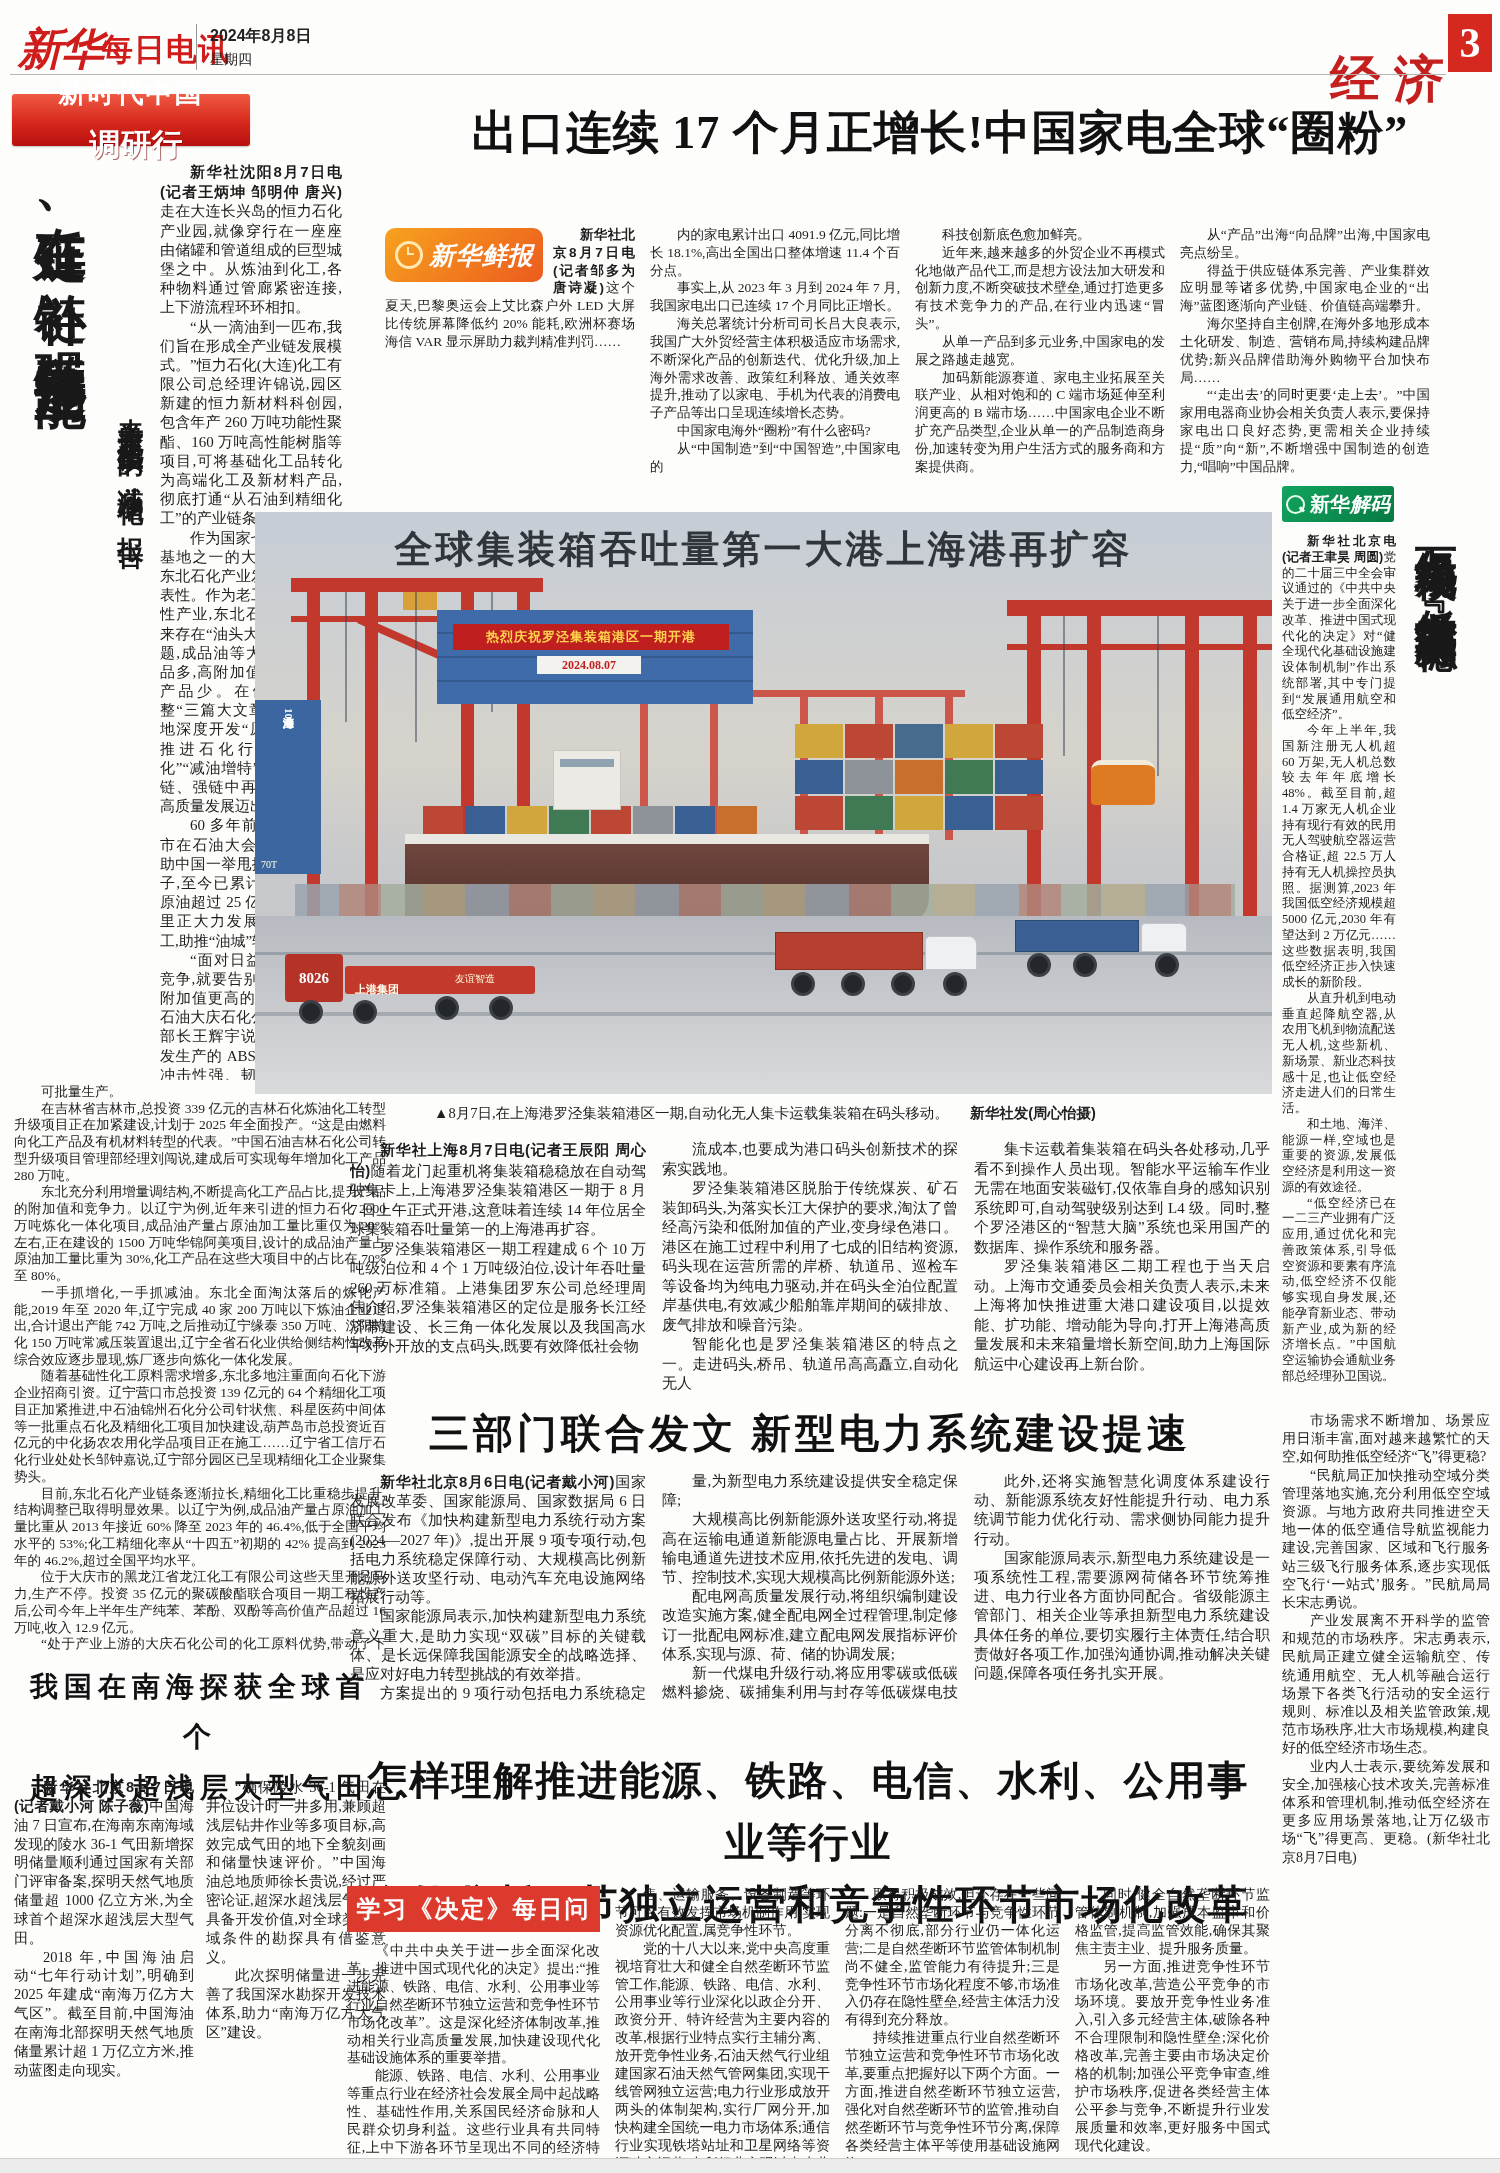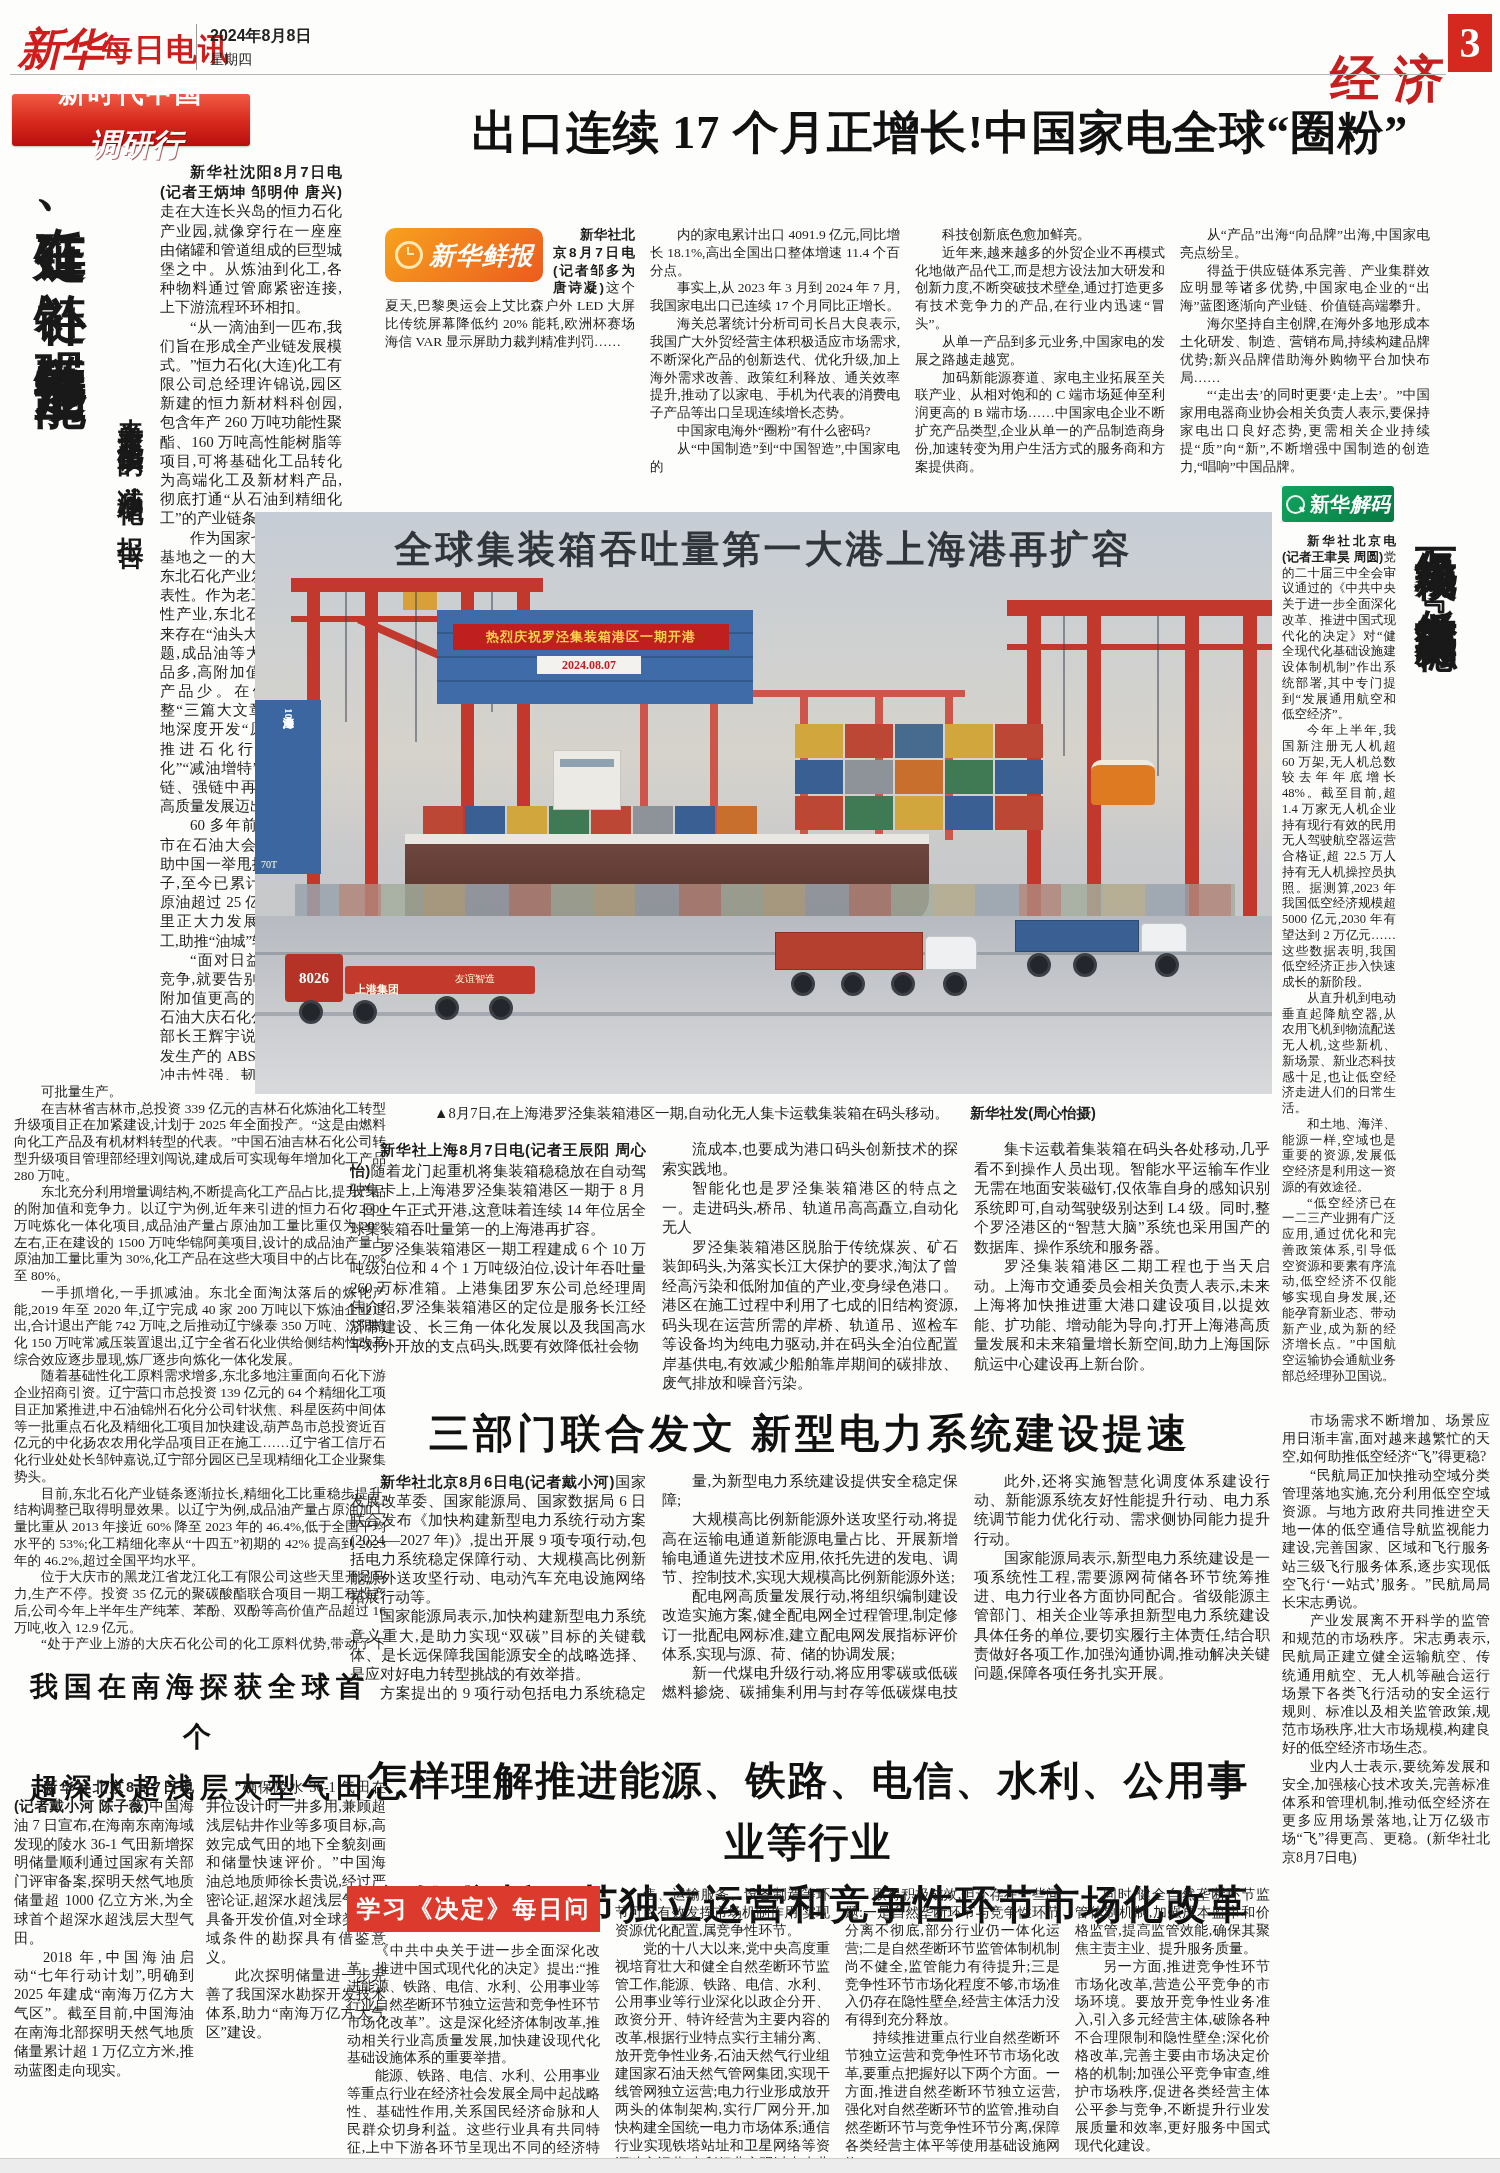--- a/index.html
+++ b/index.html
@@ -13,21 +13,21 @@
   .hdr-divider{width:1px;background:#999;}
   .date-line1{font-size:16px;font-weight:700;color:#222;}
   .date-line2{font-size:14px;color:#222;margin-top:4px;}
   .section-name{font-size:50px;font-weight:900;color:#c3201f;letter-spacing:14px;margin-top:28px;}
   .page-num{background:#d5281e;color:#fff;font-size:42px;font-weight:900;text-align:center;line-height:58px;}
   .hdr-rule{height:1px;background:#b5b5b5;}
   
   .banner-red{background:linear-gradient(180deg,#f05a43 0%,#d6281c 55%,#b80f0f 100%);color:#fff;border-radius:3px;
               display:flex;align-items:center;justify-content:center;box-shadow:0 1px 2px rgba(0,0,0,.25);flex-direction:column;}
   .banner-red .t1{font-size:27px;font-weight:900;letter-spacing:2px;}
-  .banner-red .t2{font-size:31px;font-weight:900;font-style:italic;margin-left:10px;text-shadow:1px 1px 0 rgba(120,0,0,.6);margin-top:13px;}
+  .banner-red .t2{font-size:31px;font-weight:900;margin-left:10px;text-shadow:1px 1px 0 rgba(120,0,0,.6);margin-top:13px;}
   .badge-fresh{float:left;width:158px;height:54px;margin:2px 10px 4px 0;background:linear-gradient(135deg,#f7a21e,#ec5b1e);
                border-radius:10px;display:flex;align-items:center;justify-content:center;color:#fff;}
   .badge-fresh .txt{font-size:25px;font-weight:900;font-style:italic;letter-spacing:1px;}
   .clock{width:22px;height:22px;border:3px solid #ffe9b0;border-radius:50%;position:relative;margin-right:7px;}
   .clock:before{content:"";position:absolute;left:9px;top:3px;width:2px;height:8px;background:#ffe9b0;}
   .clock:after{content:"";position:absolute;left:9px;top:9px;width:7px;height:2px;background:#ffe9b0;}
   .badge-decode{background:linear-gradient(135deg,#12a45e,#077a43);color:#fff;display:flex;align-items:center;
                 justify-content:center;border-radius:3px;}
   .badge-decode .txt{font-size:20px;font-weight:900;}
   .badge-decode .txt i{font-style:italic;}
@@ -269,22 +269,22 @@
     <span>▲8月7日,在上海港罗泾集装箱港区一期,自动化无人集卡运载集装箱在码头移动。</span>
     <b style="margin-left:18px;">新华社发(周心怡摄)</b>
   </div>
 
   <div class="abs col" style="left:350px;top:1140px;width:296px;height:252px;font-size:15px;line-height:1.3;">
       <p><b>新华社上海8月7日电(记者王辰阳 周心怡)</b>随着龙门起重机将集装箱稳稳放在自动驾驶集卡上,上海港罗泾集装箱港区一期于 8 月 7 日上午正式开港,这意味着连续 14 年位居全球集装箱吞吐量第一的上海港再扩容。</p>
       <p>罗泾集装箱港区一期工程建成 6 个 10 万吨级泊位和 4 个 1 万吨级泊位,设计年吞吐量 260 万标准箱。上港集团罗东公司总经理周伟介绍,罗泾集装箱港区的定位是服务长江经济带建设、长三角一体化发展以及我国高水平对外开放的支点码头,既要有效降低社会物</p>
     </div>
   <div class="abs col" style="left:662px;top:1140px;width:296px;height:252px;font-size:15px;line-height:1.3;">
       <p>流成本,也要成为港口码头创新技术的探索实践地。</p>
+      <p>罗泾集装箱港区脱胎于传统煤炭、矿石装卸码头,为落实长江大保护的要求,淘汰了曾经高污染和低附加值的产业,变身绿色港口。港区在施工过程中利用了七成的旧结构资源,码头现在运营所需的岸桥、轨道吊、巡检车等设备均为纯电力驱动,并在码头全泊位配置岸基供电,有效减少船舶靠岸期间的碳排放、废气排放和噪音污染。</p>
       <p>智能化也是罗泾集装箱港区的特点之一。走进码头,桥吊、轨道吊高高矗立,自动化无人</p>
-      <p>罗泾集装箱港区脱胎于传统煤炭、矿石装卸码头,为落实长江大保护的要求,淘汰了曾经高污染和低附加值的产业,变身绿色港口。港区在施工过程中利用了七成的旧结构资源,码头现在运营所需的岸桥、轨道吊、巡检车等设备均为纯电力驱动,并在码头全泊位配置岸基供电,有效减少船舶靠岸期间的碳排放、废气排放和噪音污染。</p>
     </div>
   <div class="abs col" style="left:974px;top:1140px;width:296px;height:252px;font-size:15px;line-height:1.3;">
       <p>集卡运载着集装箱在码头各处移动,几乎看不到操作人员出现。智能水平运输车作业无需在地面安装磁钉,仅依靠自身的感知识别系统即可,自动驾驶级别达到 L4 级。同时,整个罗泾港区的“智慧大脑”系统也采用国产的数据库、操作系统和服务器。</p>
       <p>罗泾集装箱港区二期工程也于当天启动。上海市交通委员会相关负责人表示,未来上海将加快推进重大港口建设项目,以提效能、扩功能、增动能为导向,打开上海港高质量发展和未来箱量增长新空间,助力上海国际航运中心建设再上新台阶。</p>
     </div>
 
   <div class="abs h-main" style="left:350px;top:1406px;width:920px;font-size:40px;letter-spacing:4px;font-weight:800;">三部门联合发文 新型电力系统建设提速</div>
   <div class="abs col" style="left:350px;top:1472px;width:296px;height:230px;font-size:15px;line-height:1.28;">
       <p><b>新华社北京8月6日电(记者戴小河)</b>国家发展改革委、国家能源局、国家数据局 6 日联合发布《加快构建新型电力系统行动方案(2024—2027 年)》,提出开展 9 项专项行动,包括电力系统稳定保障行动、大规模高比例新能源外送攻坚行动、电动汽车充电设施网络拓展行动等。</p>
       <p>国家能源局表示,加快构建新型电力系统意义重大,是助力实现“双碳”目标的关键载体、是长远保障我国能源安全的战略选择、是应对好电力转型挑战的有效举措。</p>

